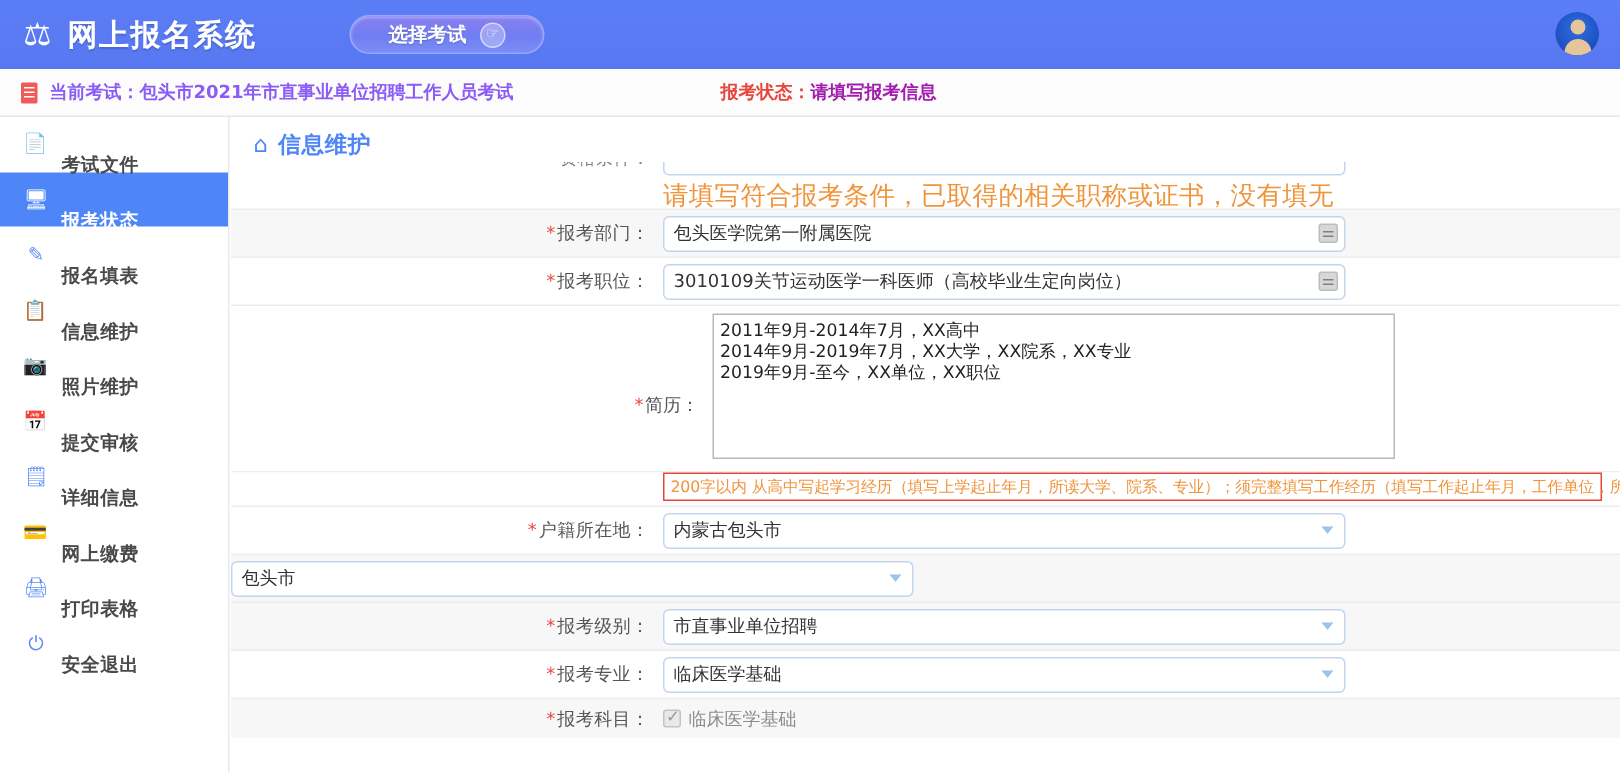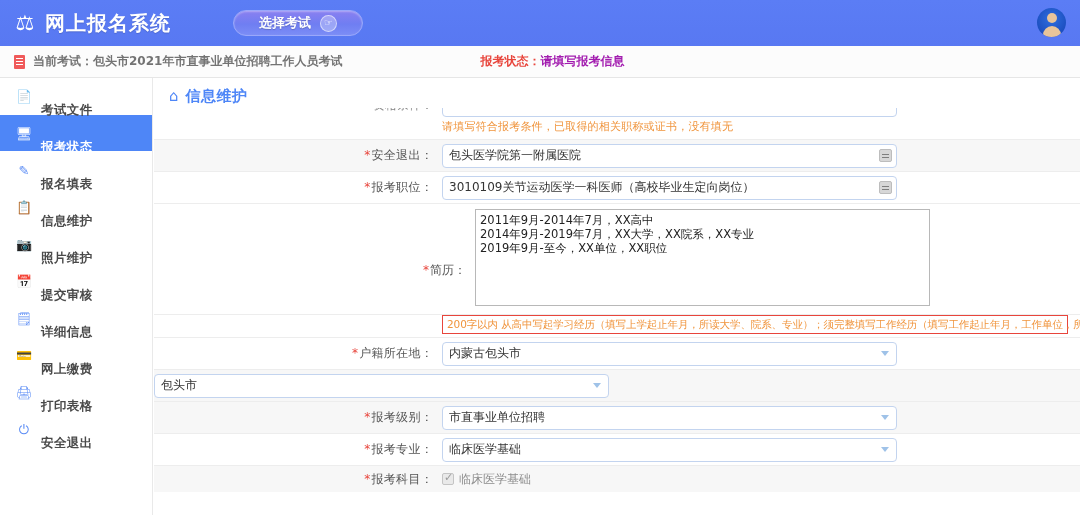--- a/index.html
+++ b/index.html
@@ -78,21 +78,21 @@
   .doc-icon {
     margin-left: 14px; width: 11px; height: 14px;
     background: #f05a5a; border-radius: 1px; position: relative;
   }
   .doc-icon::after {
     content: ""; position: absolute; left: 2px; top: 3px;
     width: 7px; height: 1px; background: #fff;
     box-shadow: 0 3px 0 #fff, 0 6px 0 #fff;
   }
   .cur-exam {
-    margin-left: 8px; font-size: 12px; color: #737373; font-weight: bold;
+    margin-left: 8px; font-size: 12px; color: #8b5cf6; font-weight: bold;
   }
   .status-wrap { margin-left: 138px; font-size: 12px; font-weight: bold; }
   .status-label { color: #e8453c; }
   .status-value { color: #a21caf; }
 
   
   .sidebar {
     position: absolute; top: 78px; left: 0;
     width: 153px; height: 437px;
     background: #ffffff;
@@ -152,21 +152,21 @@
   .clip-label {
     width: 288px; flex: none; text-align: right; padding-right: 9px;
     font-size: 12px; color: #555; margin-top: -11px; opacity: .72;
   }
   .clip-col { flex: 1; }
   .clip-input {
     width: 455px; height: 24px; margin-top: -15px;
     border: 1px solid #c3d4ef; border-radius: 4px; background: #fff;
   }
   .hint-orange {
-    font-size: 11px; color: #f0943c; margin-top: 2px; letter-spacing: .2px;
+    font-size: 17px; color: #f0943c; margin-top: 2px; letter-spacing: .2px;
   }
 
   .txt-input {
     width: 455px; height: 24px;
     border: 1px solid #c3d4ef; border-radius: 4px;
     background: #ffffff; font-size: 12px; color: #333;
     padding: 0 22px 0 6px;
     font-family: "DejaVu Sans", "Liberation Sans", sans-serif;
   }
   .input-shell { position: relative; display: inline-block; }
@@ -327,21 +327,21 @@
 
       <div class="clip-row">
         <div class="clip-label">资格条件：</div>
         <div class="clip-col">
           <div class="clip-input"></div>
           <div class="hint-orange">请填写符合报考条件，已取得的相关职称或证书，没有填无</div>
         </div>
       </div>
 
       <div class="form-row alt">
-        <div class="row-label"><span class="req">*</span><span>安全退出：</span></div>
+        <div class="row-label"><span class="req">*</span><span>报考部门：</span></div>
         <div class="row-field">
           <span class="input-shell">
             <input class="txt-input" type="text" readonly="" value="包头医学院第一附属医院" style="">
             <span class="picker-ico"></span>
           </span>
         </div>
       </div>
 
       <div class="form-row">
         <div class="row-label"><span class="req">*</span><span>报考职位：</span></div>

